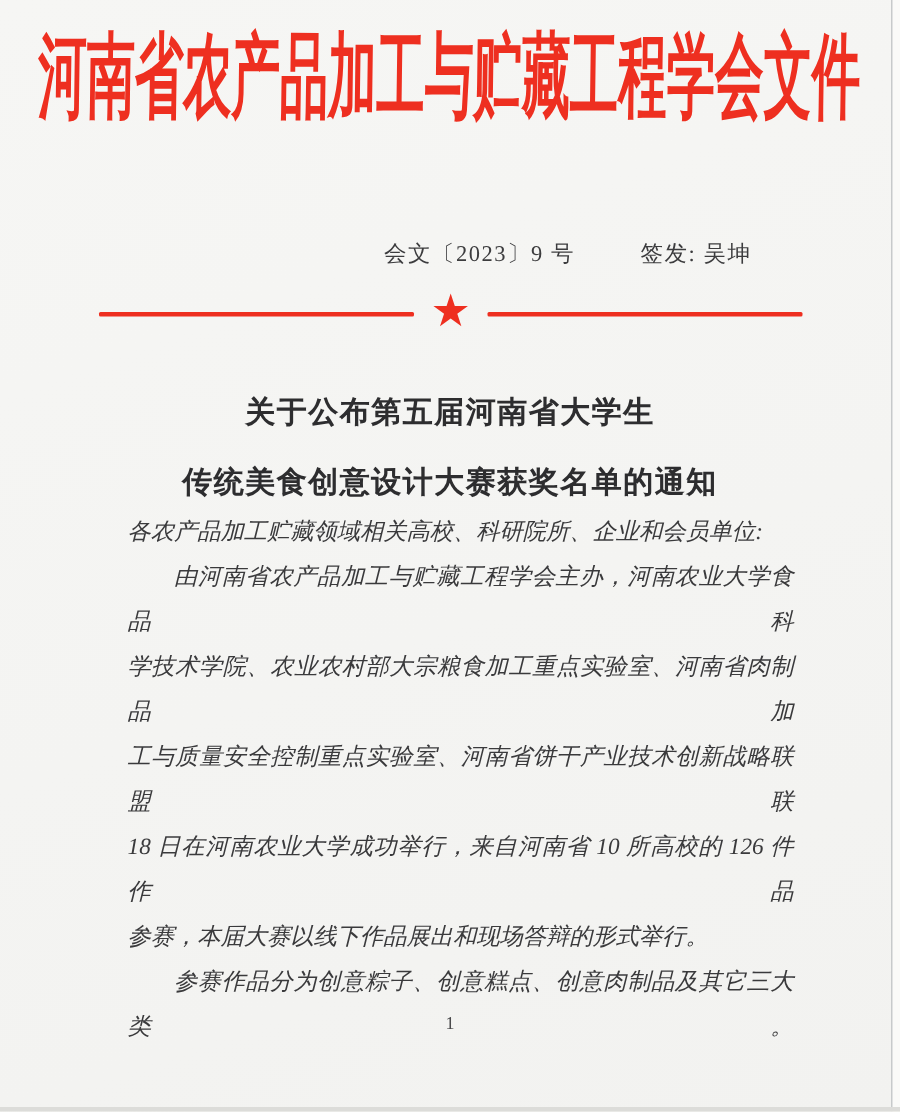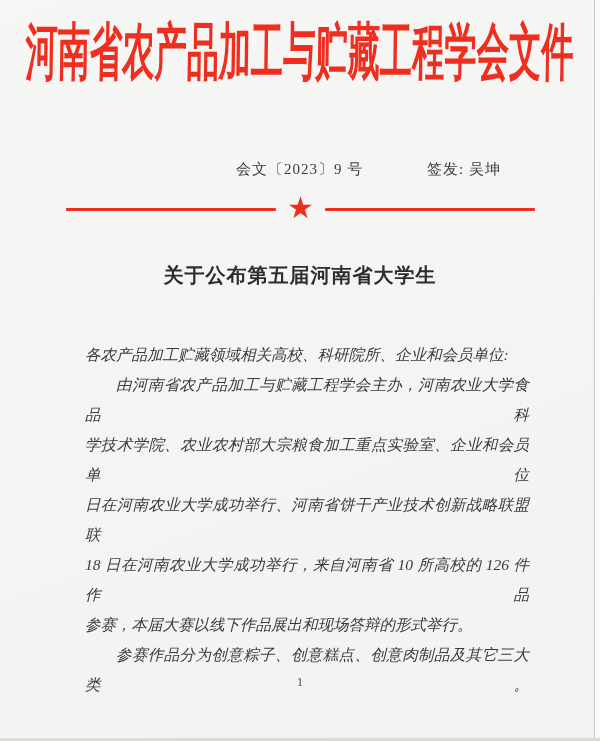--- a/index.html
+++ b/index.html
@@ -25,21 +25,21 @@
     transform-origin:center top;
     white-space:nowrap;
     font-size:62px; line-height:72px;
     font-weight:900;
     color: var(--accent-red);
     letter-spacing:0px;
     font-family:"Liberation Serif", serif;
   }
   .docnum-row { position:absolute; top:160px; left:0; width:100%; height:24px;
     font-size:15px; color:#3c3c3e; }
-  .doc-number { position:absolute; left:236px; top:0; letter-spacing:1px; }
+  .doc-number { position:absolute; left:256px; top:0; letter-spacing:1px; }
   .issuer    { position:absolute; left:427px; top:0; letter-spacing:1px; }
   .red-rule {
     position:absolute; top:194px; left:66px; width:469px; height:30px;
     display:flex; align-items:center;
   }
   .rule-line { flex:1; height:3px; background: var(--accent-red); border-radius:1px; }
   .rule-star {
     color: var(--accent-red); font-size:30px; line-height:30px;
     margin:0 11px; transform:translateY(-1px);
     font-family:"DejaVu Sans", sans-serif;
@@ -78,27 +78,28 @@
   </div>
 
   <div class="red-rule">
     <span class="rule-line"></span>
     <span class="rule-star">★</span>
     <span class="rule-line"></span>
   </div>
 
   <div class="doc-title">
     <div>关于公布第五届河南省大学生</div>
+    <div>传统美食创意设计大赛获奖名单的通知</div>
   </div>
 
   <div class="body-text" id="body-lines">
       <div class="body-line">各农产品加工贮藏领域相关高校、科研院所、企业和会员单位:</div>
       <div class="body-line fill indent">由河南省农产品加工与贮藏工程学会主办，河南农业大学食品科</div>
-      <div class="body-line fill">学技术学院、农业农村部大宗粮食加工重点实验室、企业和会员单位</div>
-      <div class="body-line fill">日在河南农业大学成功举行、河南省饼干产业技术创新战略联盟联</div>
+      <div class="body-line fill">学技术学院、农业农村部大宗粮食加工重点实验室、河南省肉制品加</div>
+      <div class="body-line fill">工与质量安全控制重点实验室、河南省饼干产业技术创新战略联盟联</div>
       <div class="body-line fill">18 日在河南农业大学成功举行，来自河南省 10 所高校的 126 件作品</div>
       <div class="body-line">参赛，本届大赛以线下作品展出和现场答辩的形式举行。</div>
       <div class="body-line fill indent">参赛作品分为创意粽子、创意糕点、创意肉制品及其它三大类。</div>
     </div>
 
   <div class="page-number">1</div>
 
   <div class="scan-edge-right"></div>
   <div class="scan-edge-bottom"></div>
 </div>

